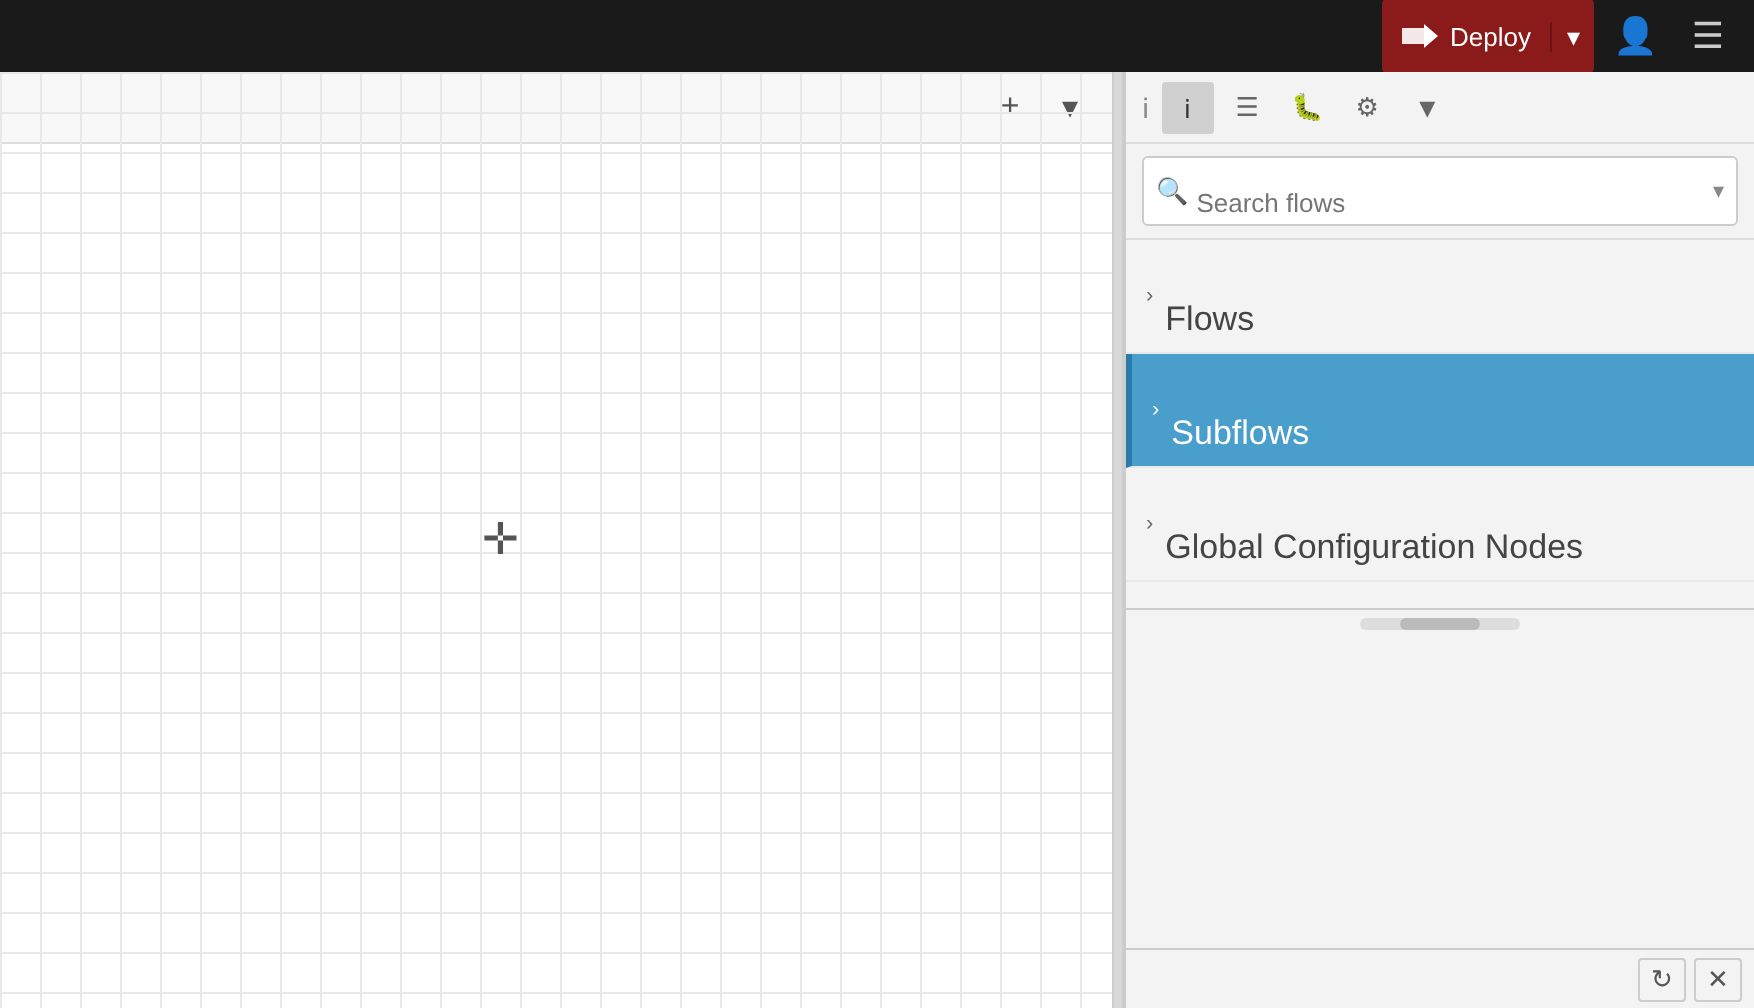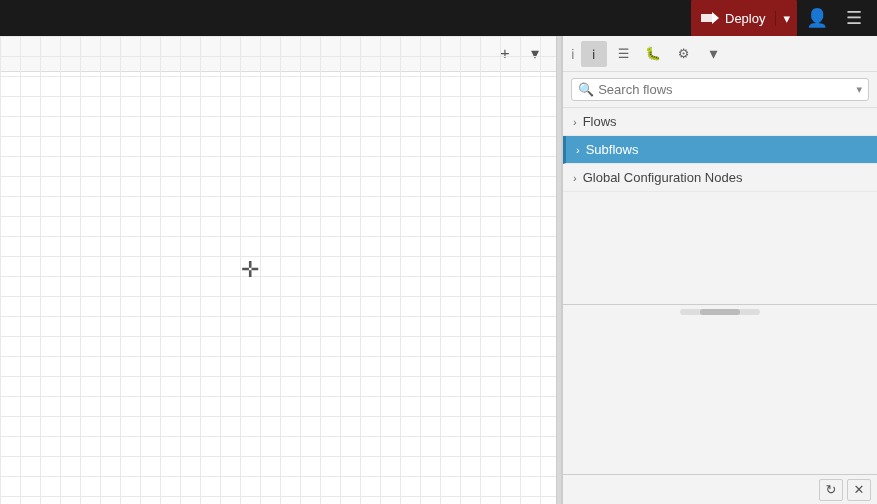--- a/index.html
+++ b/index.html
@@ -190,20 +190,21 @@
       color: #888;
       font-size: 13px;
     }
     .search-input {
       border: none;
       outline: none;
       font-size: 13px;
       color: #333;
       flex: 1;
       background: transparent;
+      margin-top: 12px;
     }
     .search-dropdown-btn {
       background: none;
       border: none;
       cursor: pointer;
       color: #888;
       font-size: 11px;
       padding: 0;
     }
 
@@ -230,21 +231,22 @@
       color: #fff;
       border-left: 3px solid #2a7aaa;
     }
     .tree-item.active .tree-chevron { color: #fff; }
 
     .tree-chevron {
       font-size: 11px;
       color: #666;
     }
     .tree-label {
-      font-size: 13px;
+      font-size: 17px;
+      margin-top: 24px;
     }
 
     
     .panel-bottom {
       height: 170px;
       border-top: 1px solid #ccc;
       background: #f3f3f3;
       position: relative;
     }
 

